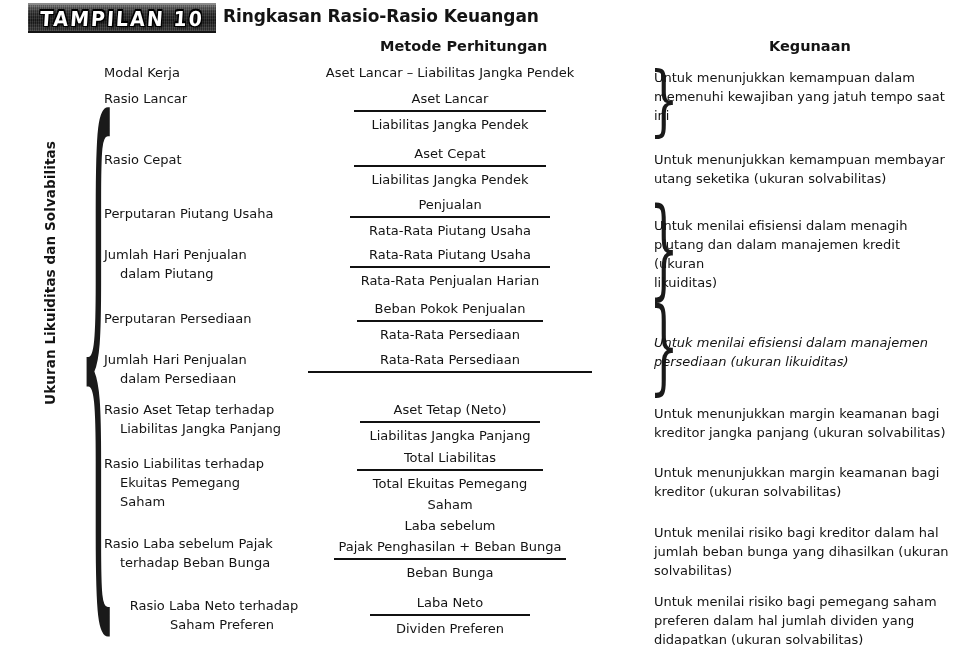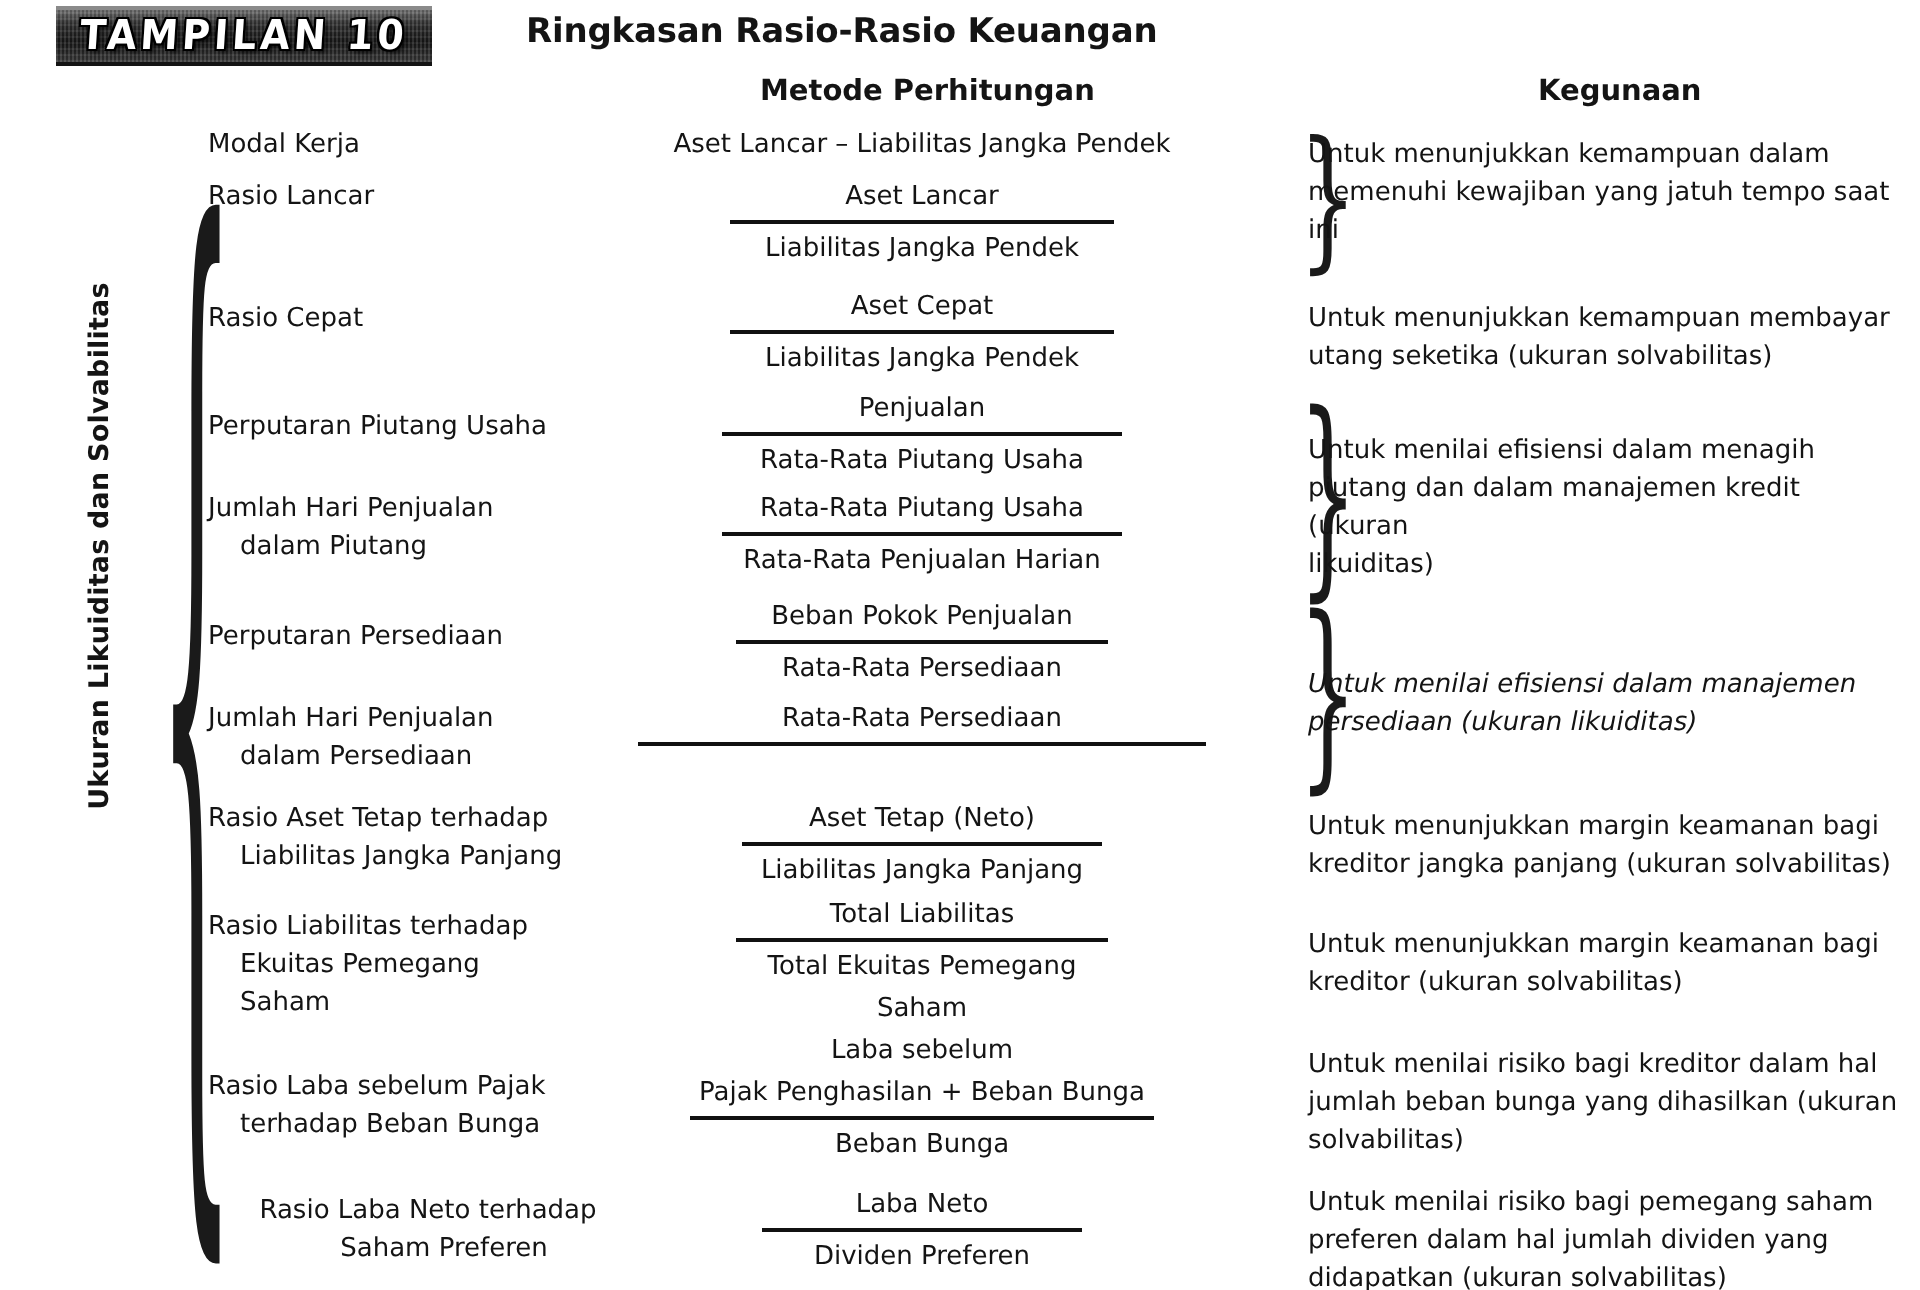--- a/index.html
+++ b/index.html
@@ -57,21 +57,20 @@
   .doc-title {
     position: absolute;
     left: 223px;
     top: 6px;
     font-family: "DejaVu Sans", sans-serif;
     font-weight: bold;
     font-size: 17px;
     letter-spacing: -0.1px;
     color: #141414;
     white-space: nowrap;
-    margin-left: 40px;
   }
 
   .col-head {
     position: absolute;
     font-family: "DejaVu Sans", sans-serif;
     font-weight: bold;
     font-size: 14.5px;
     color: #141414;
     white-space: nowrap;
   }
@@ -143,21 +142,21 @@
   
   .col-names {
     position: absolute;
     left: 104px;
     top: 0;
     width: 220px;
     height: 554px;
   }
   .col-formulas {
     position: absolute;
-    left: 313px;
+    left: 302px;
     top: 0;
     width: 296px;
     height: 461px;
   }
   .col-uses {
     position: absolute;
     left: 654px;
     top: 0;
     width: 300px;
     height: 645px;

